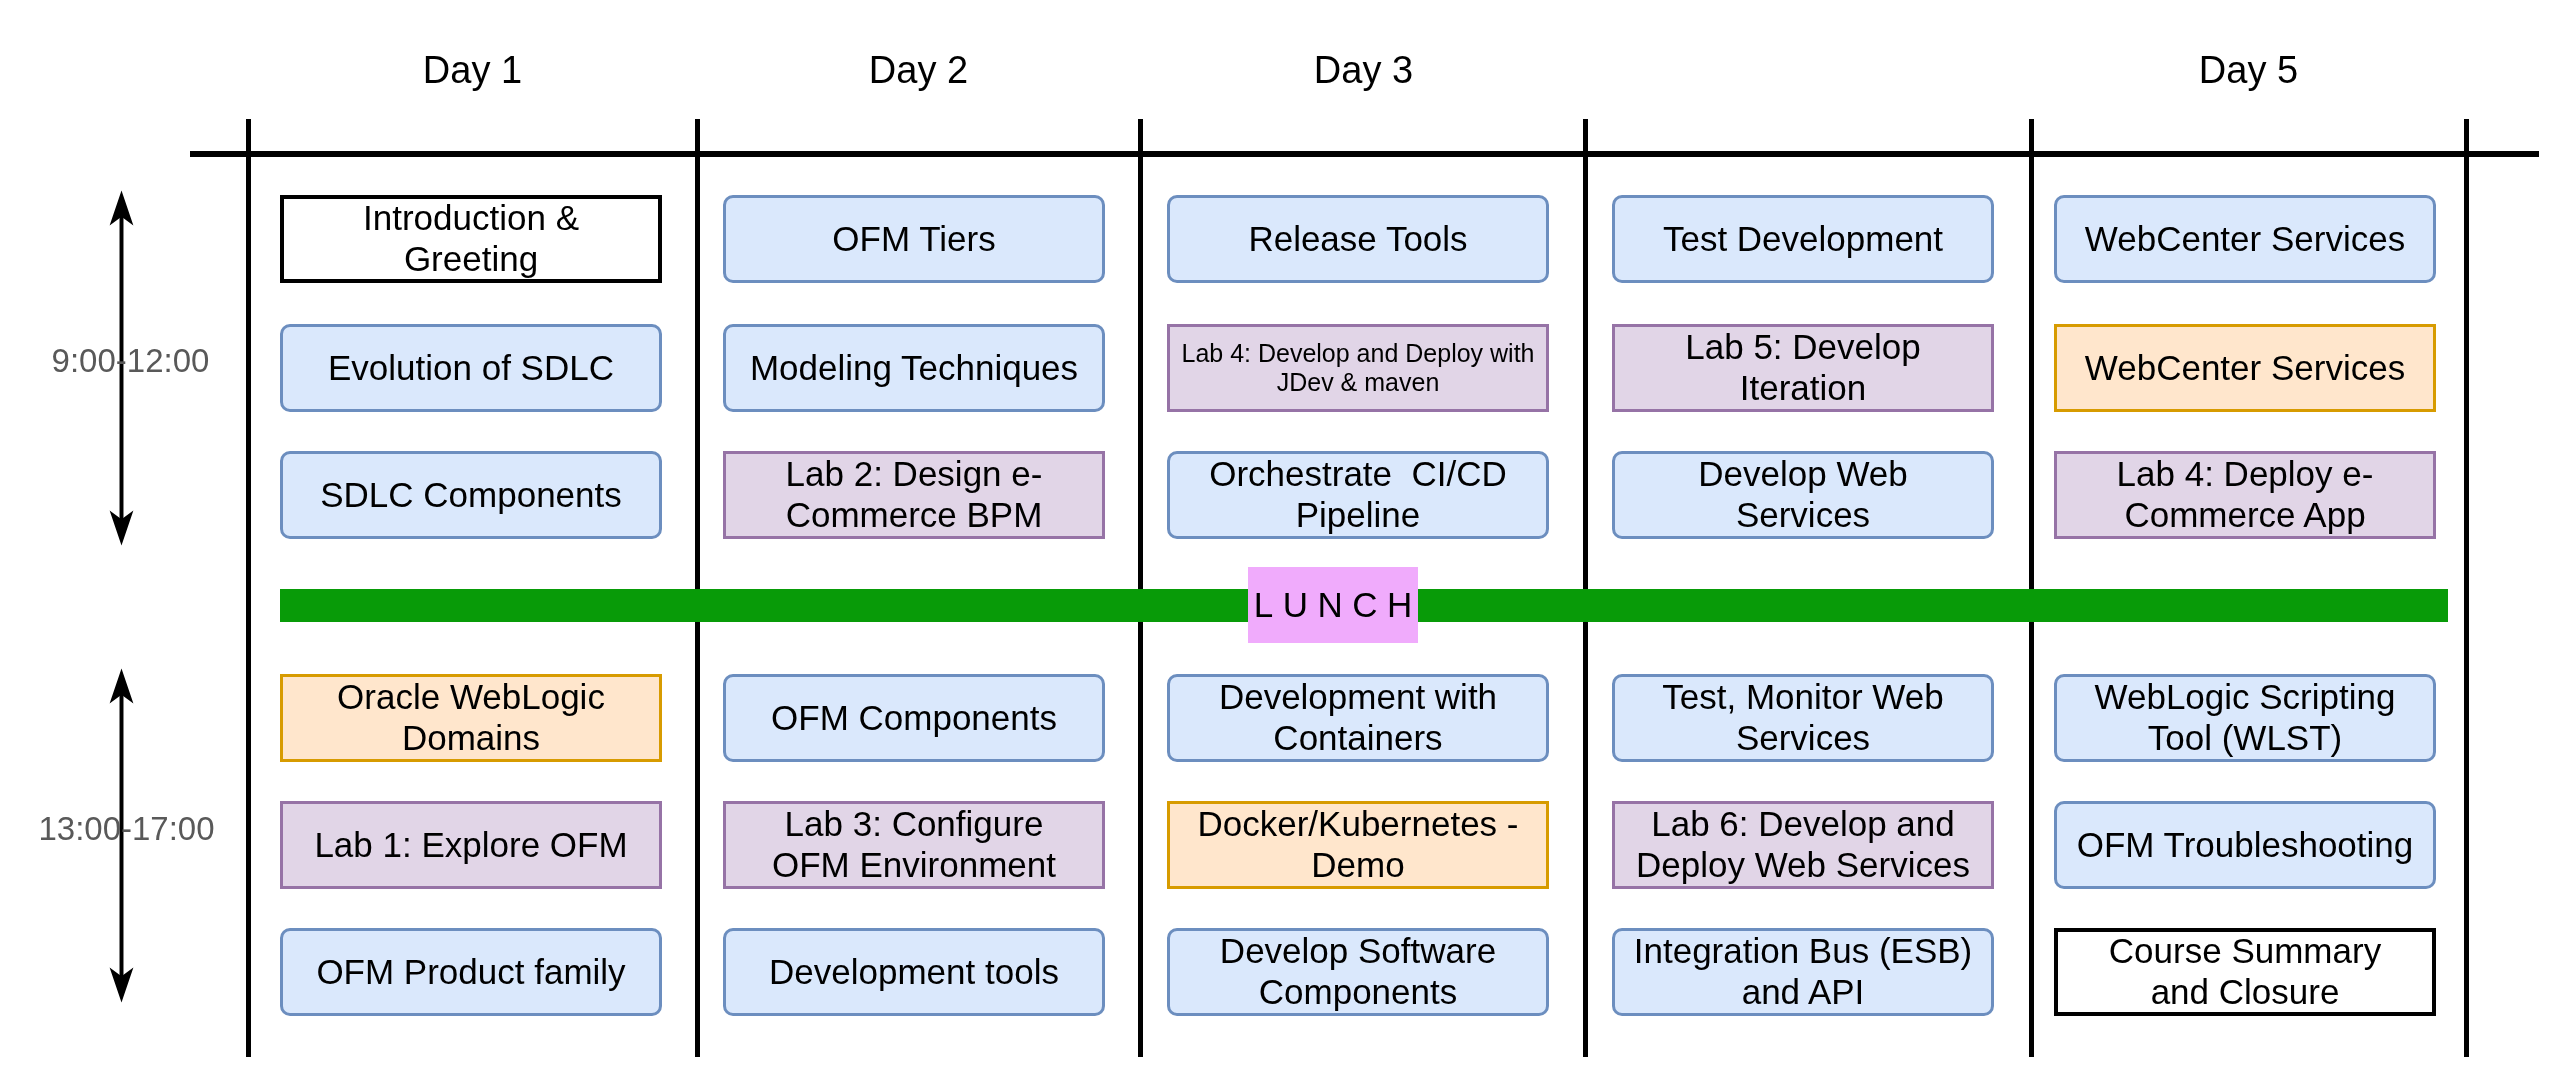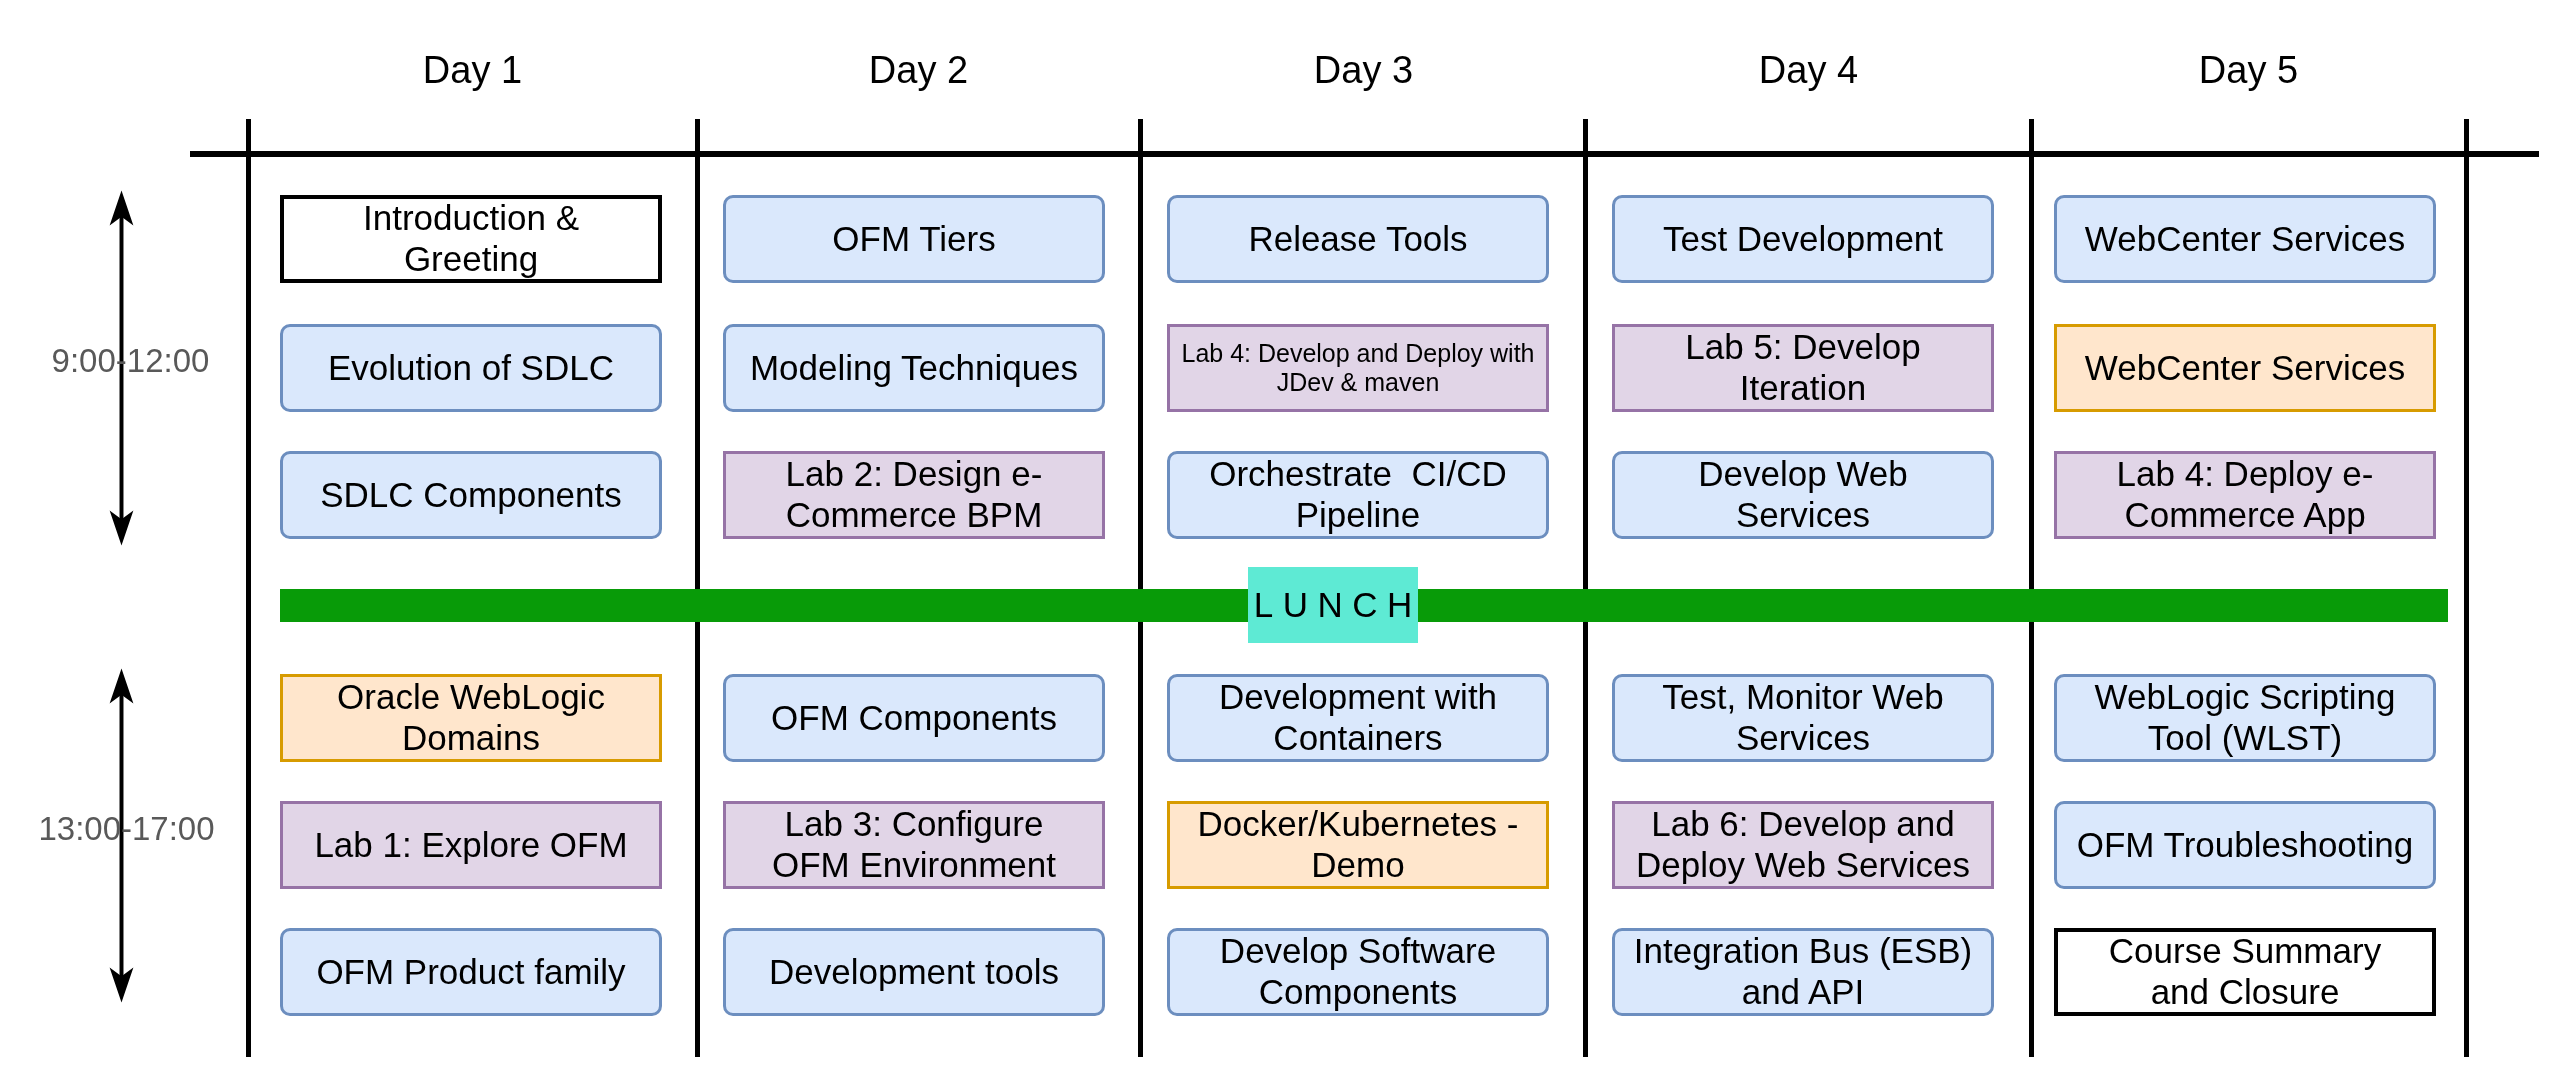--- a/index.html
+++ b/index.html
@@ -38,32 +38,31 @@
 
   .box-blue{background:var(--blue_fill,#dae8fc);border-color:var(--blue_stroke,#6c8ebf);border-radius:10px;}
   .box-purple{background:var(--purple_fill,#e1d5e7);border-color:var(--purple_stroke,#9673a6);}
   .box-orange{background:var(--orange_fill,#ffe6cc);border-color:var(--orange_stroke,#d79b00);}
   .box-white{background:#ffffff;border-color:#000000;border-width:4px;}
 
   
   .lunch-bar{position:absolute;left:280px;top:589px;width:2168px;height:33px;
              background:var(--lunch_green,#089b08);}
   .lunch-patch{position:absolute;left:1248px;top:567px;width:170px;height:76px;
-               background:#5eead4;display:flex;align-items:center;justify-content:center;}
+               background:#f0abfc;display:flex;align-items:center;justify-content:center;}
   .lunch-text{font-size:35px;letter-spacing:9.5px;padding-left:9.5px;color:#000;}
 </style>
 </head>
 <body>
 
 <div class="canvas">
 
   <div class="day-label dl1">Day 1</div>
   <div class="day-label dl2">Day 2</div>
   <div class="day-label dl3">Day 3</div>
-  <div class="day-label dl4">Day 4</div>
   <div class="day-label dl5">Day 5</div>
 
   <div class="hline"></div>
   <div class="vline v1"></div>
   <div class="vline v2"></div>
   <div class="vline v3"></div>
   <div class="vline v4"></div>
   <div class="vline v5"></div>
   <div class="vline v6"></div>
 

